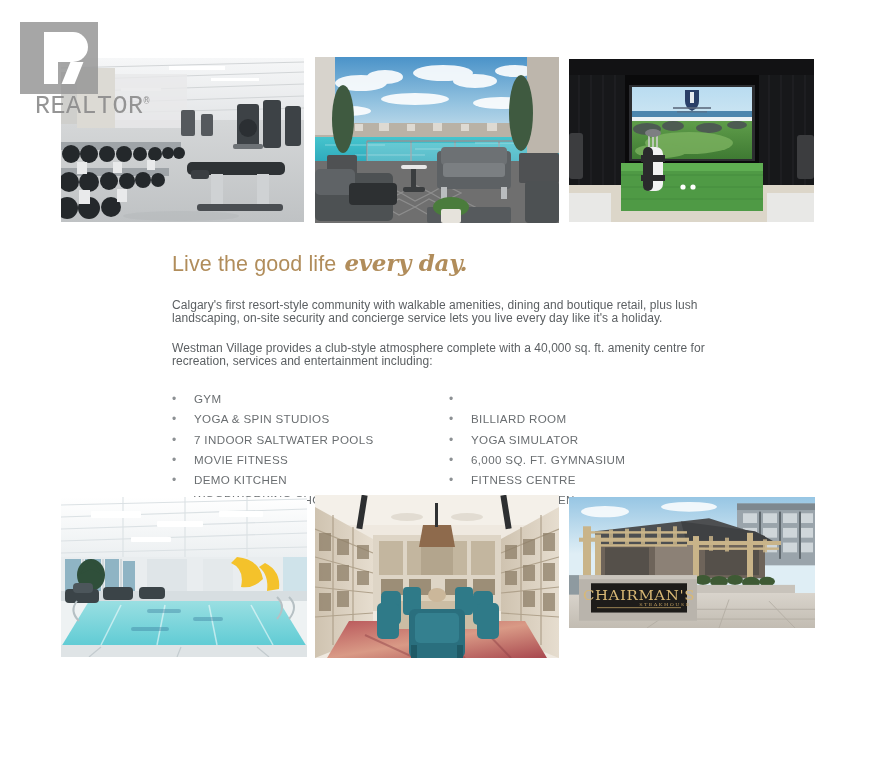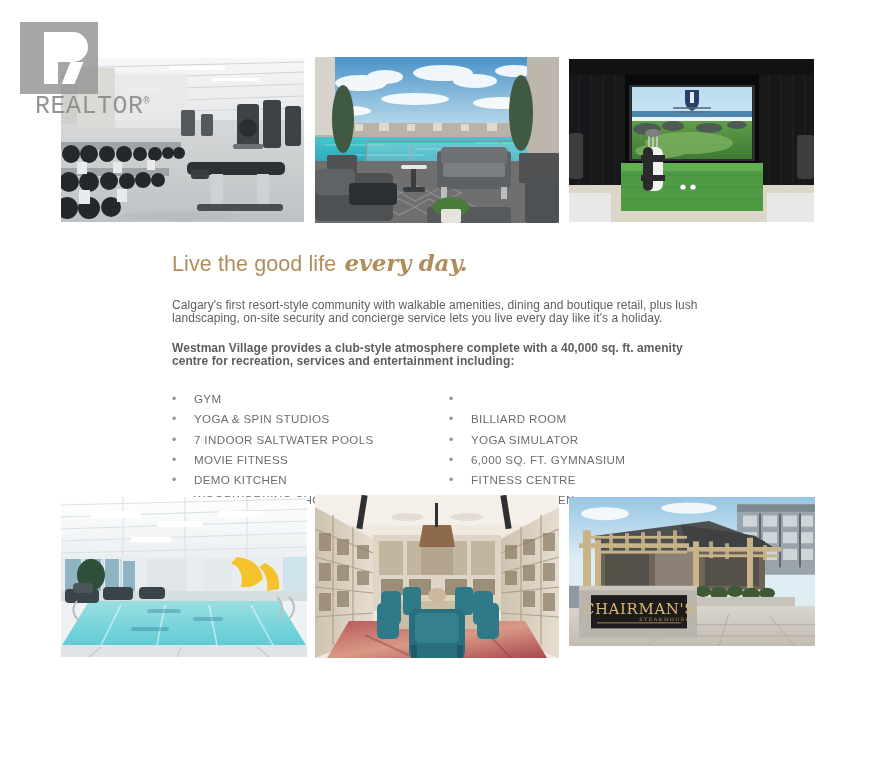--- a/index.html
+++ b/index.html
@@ -92,21 +92,21 @@
     display: block;
     width: 100%;
     height: 100%;
   }
 
   #photo-gym      { left: 61px;  top: 58px;  width: 243px; height: 164px; }
   #photo-patio    { left: 315px; top: 57px;  width: 244px; height: 166px; }
   #photo-golf     { left: 569px; top: 59px;  width: 245px; height: 163px; }
   #photo-pool     { left: 61px;  top: 497px; width: 246px; height: 160px; }
   #photo-cellar   { left: 315px; top: 495px; width: 244px; height: 163px; }
-  #photo-exterior { left: 569px; top: 497px; width: 246px; height: 149px; }
+  #photo-exterior { left: 569px; top: 497px; width: 246px; height: 131px; }
 
   
   .content {
     position: absolute;
     left: 172px;
     top: 249px;
     width: 546px;
   }
   .headline {
     font-size: 21.5px;
@@ -129,21 +129,21 @@
     margin-left: 2px;
   }
 
   .para {
     font-size: 12px;
     line-height: 13px;
     color: #5b5f62;
     margin: 13px 0 17px 0;
     letter-spacing: 0.05px;
   }
-  .para.second { margin-bottom: 21px; font-weight: bold; }
+  .para.second { margin-bottom: 21px; }
 
   .amenities {
     display: flex;
     width: 100%;
   }
   .amen-col {
     width: 50%;
     box-sizing: border-box;
   }
   .amen-col.right { padding-left: 4px; }

